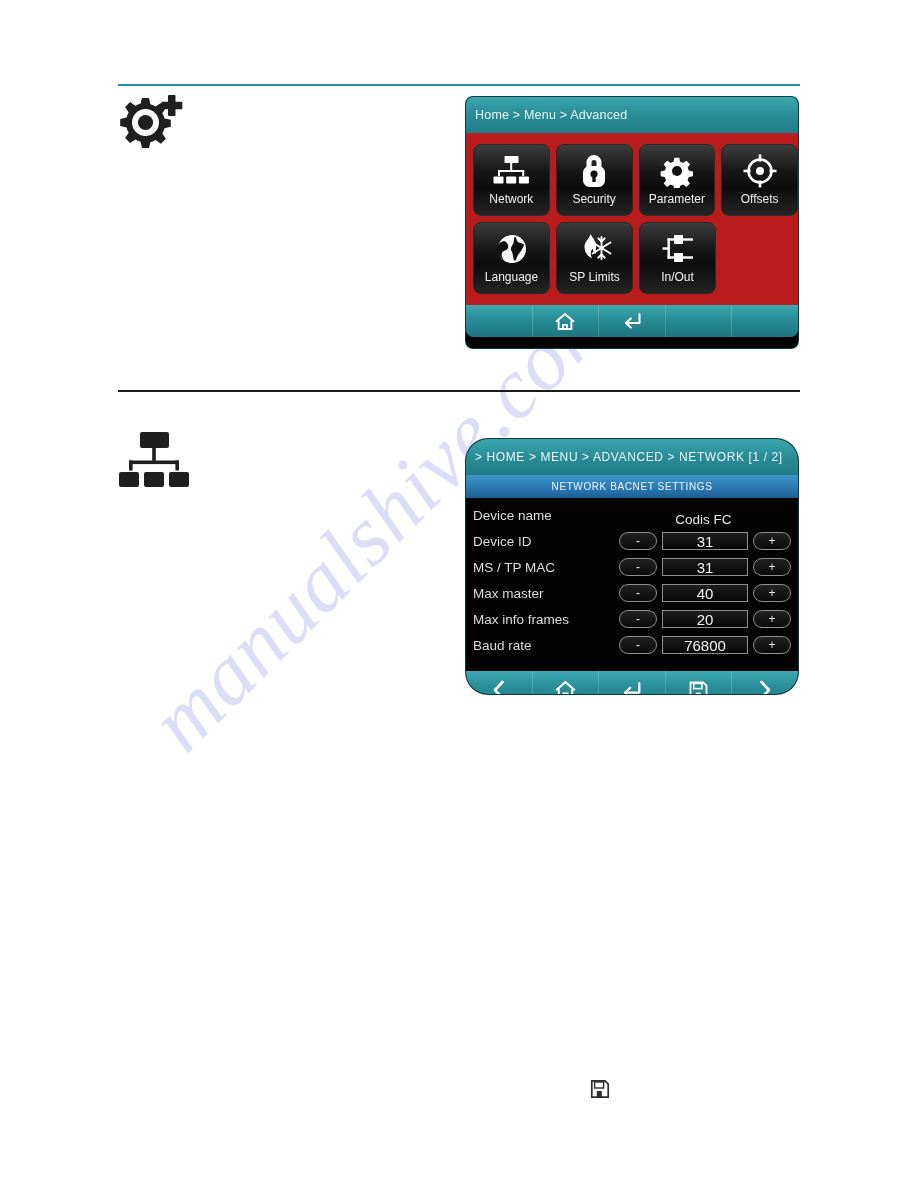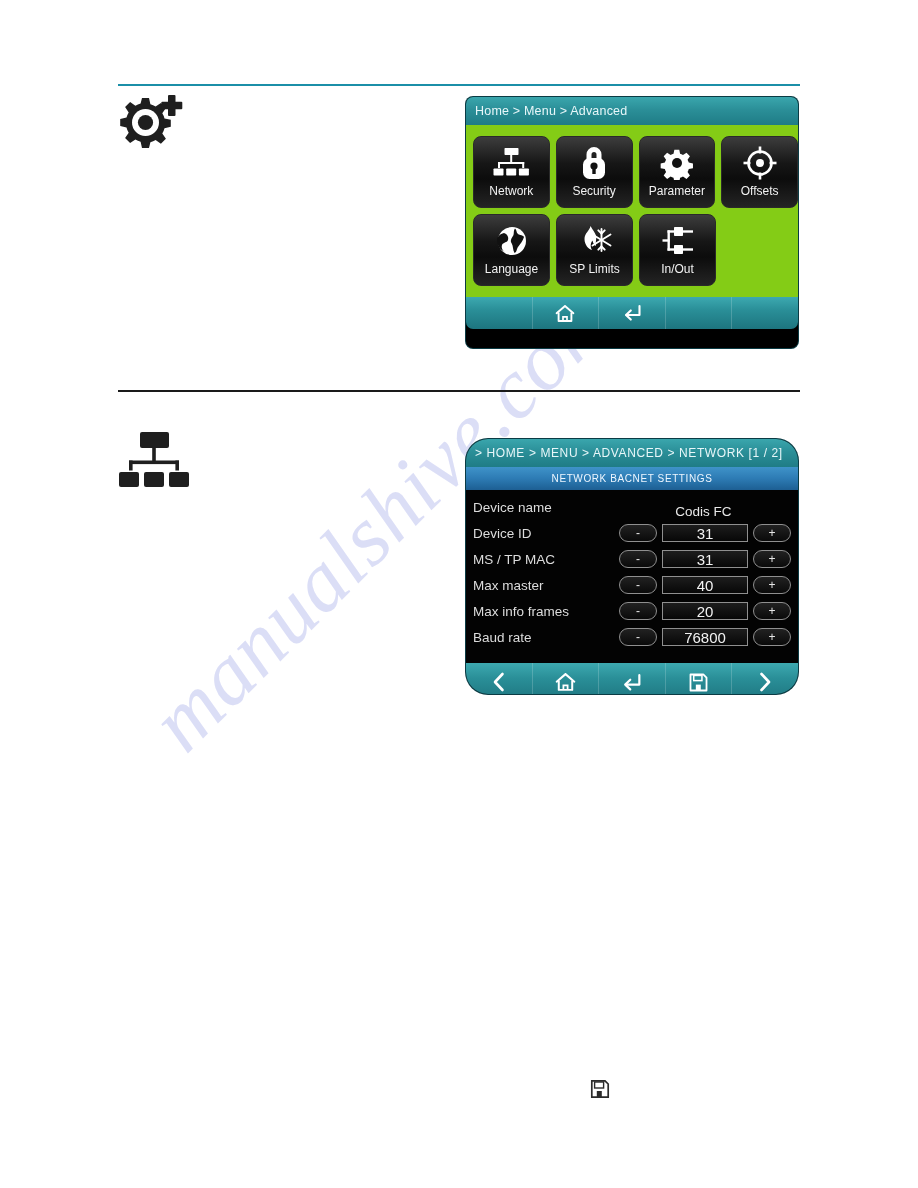--- a/index.html
+++ b/index.html
@@ -70,21 +70,21 @@
   #screen-network {
     left: 466px;
     top: 439px;
     width: 332px;
     height: 255px;
     border-radius: 22px;
   }
 
   
   .crumb-bar {
-    height: 28px;
+    height: 36px;
     background: linear-gradient(180deg, #3aa6ad 0%, #2b8f98 45%, #1f7c86 100%);
     color: #e8f7f9;
     font-size: 12.5px;
     display: flex;
     align-items: center;
     padding: 0 0 0 9px;
     box-sizing: border-box;
     letter-spacing: 0.2px;
   }
   #screen-network .crumb-bar {
@@ -100,21 +100,21 @@
     font-size: 10px;
     display: flex;
     align-items: center;
     justify-content: center;
     letter-spacing: 0.6px;
     text-align: center;
   }
 
   
   .tile-area {
-    background: #84cc16;
+    background: #b91c1c;
     padding: 11px 0 0 5px;
     height: 172px;
     box-sizing: border-box;
   }
   .tile-row {
     display: flex;
     gap: 6px;
     margin-bottom: 6px;
     padding-left: 2px;
   }

